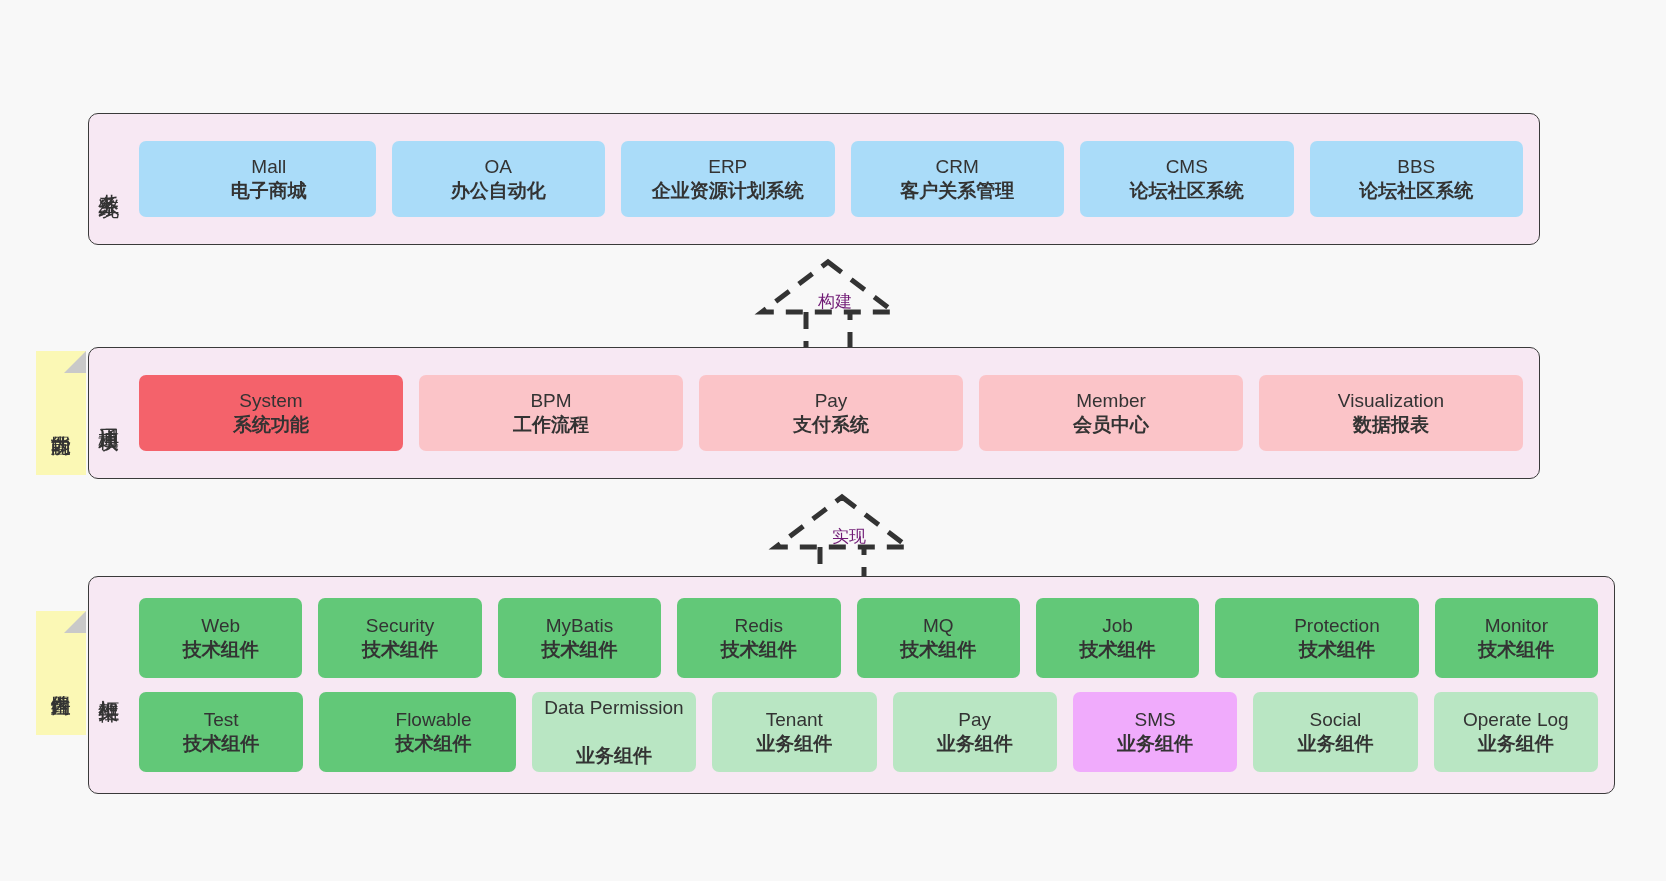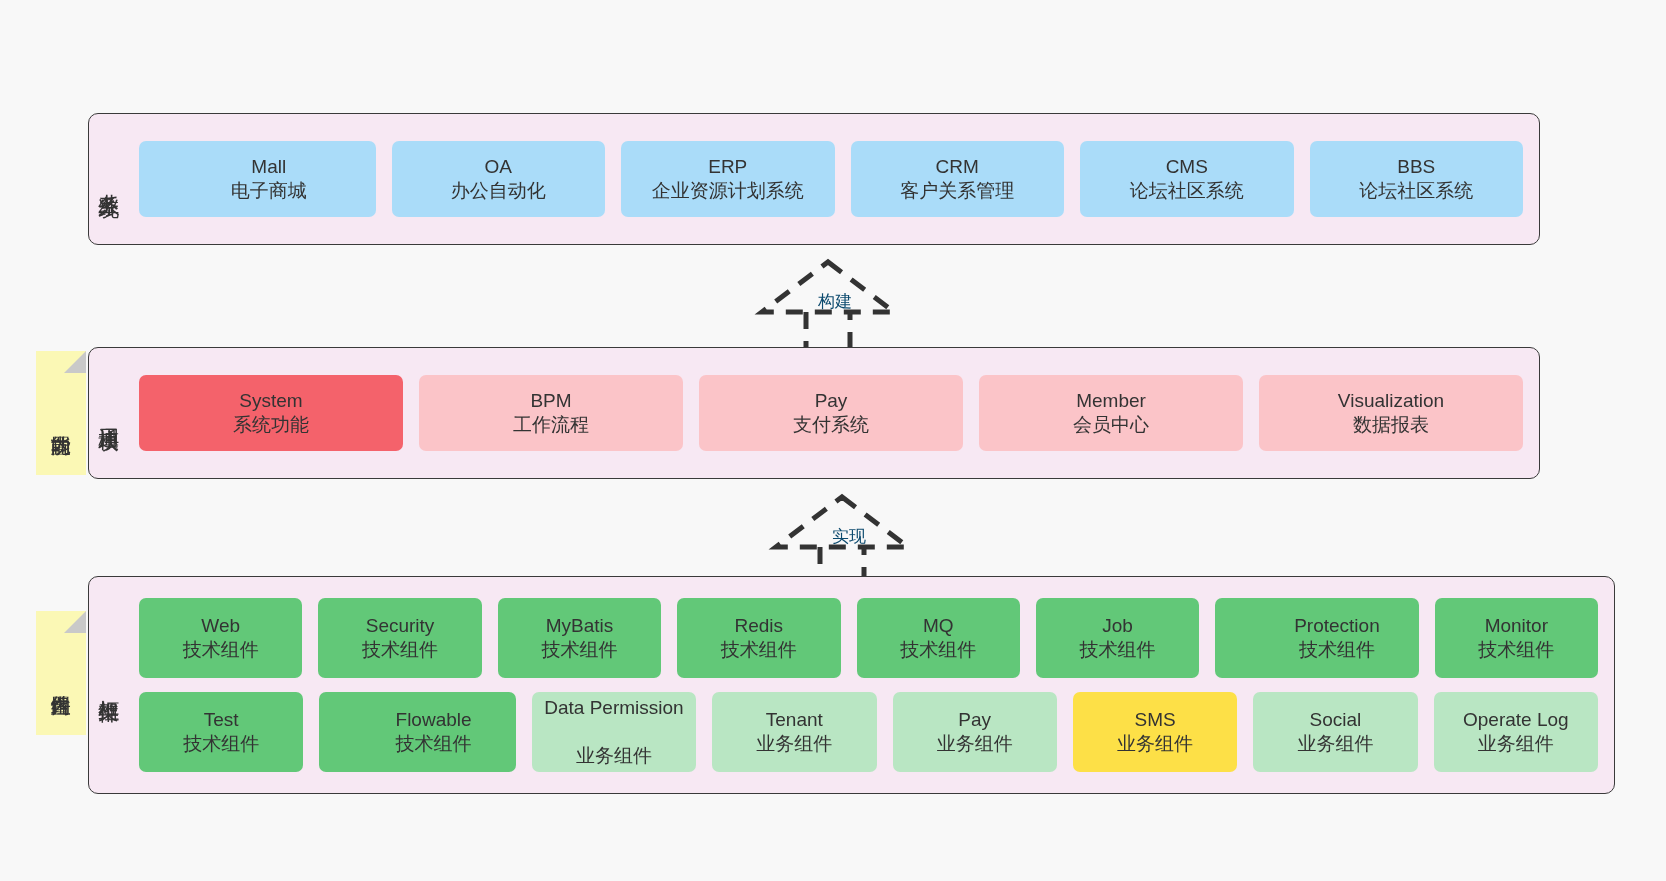--- a/index.html
+++ b/index.html
@@ -73,21 +73,21 @@
     align-items: center;
     justify-content: center;
     text-align: center;
     font-size: 19px;
     line-height: 1.24;
     color: #333333;
     padding: 6px 4px;
     min-width: 0;
   }
   .card .en { display: block; }
-  .card .cn { display: block; }
+  .card .cn { display: block; font-weight: bold; }
 
   
   #layer-business {
     left: 88px;  top: 113px;  width: 1452px; height: 132px;
   }
   #layer-business .card { height: 76px; }
 
   #layer-common {
     left: 88px;  top: 347px;  width: 1452px; height: 132px;
   }
@@ -130,21 +130,21 @@
 
   
   .connector {
     position: absolute;
     pointer-events: none;
   }
   .connector svg { display: block; }
   .connector-label {
     position: absolute;
     font-size: 17px;
-    color: #0c4a6e;
+    color: #701a75;
     background: transparent;
     white-space: nowrap;
     user-select: none;
   }
   #conn-build      { left: 748px; top: 254px; }
   #conn-build .connector-label  { left: 70px; top: 36px; }
   #conn-realize    { left: 762px; top: 489px; }
   #conn-realize .connector-label{ left: 70px; top: 36px; }
 </style>
 </head>
@@ -285,21 +285,21 @@
           <span class="cn">业务组件</span>
         </div>
         <div class="card" style="background: rgb(185, 230, 195);">
           <span class="en">Tenant</span>
           <span class="cn">业务组件</span>
         </div>
         <div class="card" style="background: rgb(185, 230, 195);">
           <span class="en">Pay</span>
           <span class="cn">业务组件</span>
         </div>
-        <div class="card" style="background: #fde047; justify-content: center;">
+        <div class="card" style="background: #f0abfc; justify-content: center;">
           <span class="en">SMS</span>
           <span class="cn">业务组件</span>
         </div>
         <div class="card" style="background: rgb(185, 230, 195);">
           <span class="en">Social</span>
           <span class="cn">业务组件</span>
         </div>
         <div class="card" style="background: rgb(185, 230, 195);">
           <span class="en">Operate Log</span>
           <span class="cn">业务组件</span>

